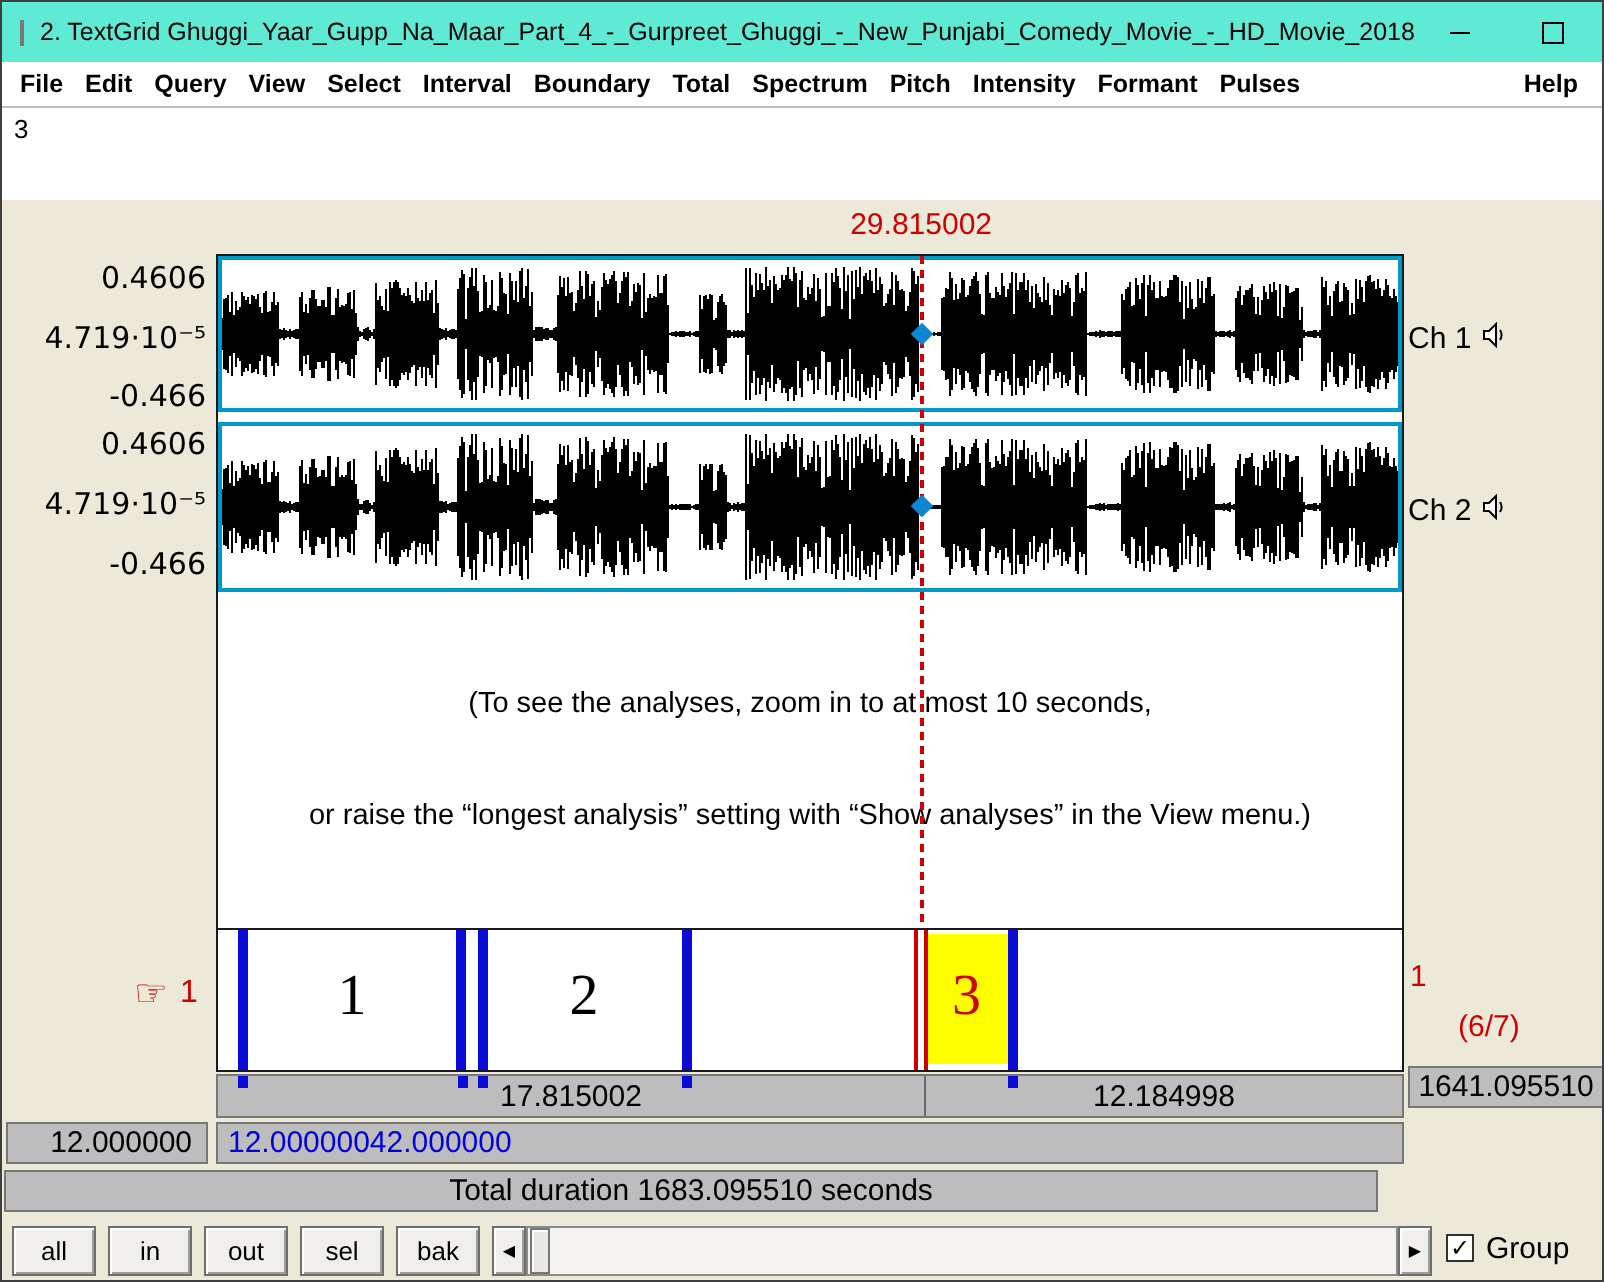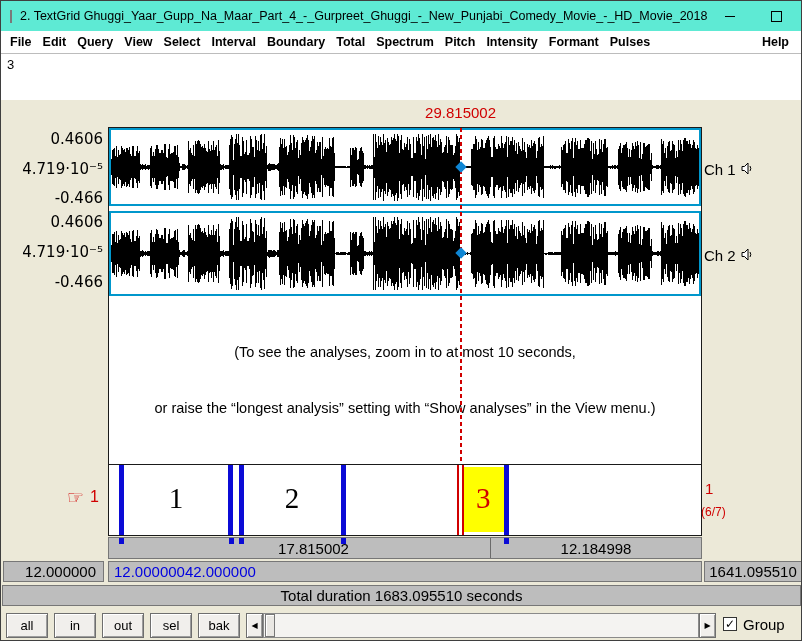--- a/index.html
+++ b/index.html
@@ -48,33 +48,33 @@
   .iv-label{position:absolute;top:16px;width:30px;text-align:center;font-family:"Liberation Serif","DejaVu Serif",serif;
     font-size:29px;line-height:34px;color:#000;z-index:3;}
   .iv-label.sel{color:#d00000;}
   .sel-interval{position:absolute;top:2px;height:65px;background:#ffff00;z-index:1;}
   .bnd-blue{position:absolute;top:0;height:70px;background:#0b0bd6;z-index:2;}
   .bnd-red{position:absolute;top:0;height:70px;border-left:2px solid #d00000;border-right:2px solid #d00000;box-sizing:border-box;z-index:2;}
   .tier-pointer{position:absolute;left:66px;top:486px;display:flex;align-items:center;gap:6px;}
   .hand{font-family:"DejaVu Sans",sans-serif;font-size:19px;line-height:20px;}
   .tier-num{font-size:16px;}
   .tier-right-1{position:absolute;left:704px;top:479px;font-size:15px;}
-  .tier-right-2{position:absolute;left:700px;top:504px;font-size:12px;}
+  .tier-right-2{position:absolute;left:728px;top:504px;font-size:15px;}
   
   .graybar{background:#bdbdbd;border:1px solid #777;box-sizing:border-box;font-size:15px;color:#000;}
-  .bar1{position:absolute;left:107px;top:536px;width:594px;height:22px;display:flex;padding-left:28px;}
+  .bar1{position:absolute;left:107px;top:536px;width:594px;height:22px;display:flex;}
   .bar1 .seg{height:100%;display:flex;align-items:center;justify-content:center;}
   .bar1 .segL{border-right:1px solid #6b6b6b;}
   .bar1 .segR{flex:1;}
   .stub{position:absolute;top:0;width:5px;height:6px;background:#0b0bd6;}
   .row2L{position:absolute;left:2px;top:560px;width:101px;height:21px;line-height:19px;text-align:right;padding-right:7px;}
   .row2M{position:absolute;left:107px;top:560px;width:594px;height:21px;display:flex;align-items:center;}
   .row2M .l{padding-left:5px;} .row2M .c{flex:1;text-align:center;} .row2M .r{padding-right:5px;}
-  .row2R{position:absolute;left:703px;top:560px;width:98px;height:21px;line-height:19px;text-align:center;}
-  .row3{position:absolute;left:1px;top:584px;width:799px;height:21px;line-height:19px;text-align:center;}
+  .row2R{position:absolute;left:703px;top:532px;width:98px;height:21px;line-height:19px;text-align:center;}
+  .row3{position:absolute;left:1px;top:584px;width:687px;height:21px;line-height:19px;text-align:center;}
   
   .pbtn{position:absolute;top:612px;width:42px;height:25px;background:#f1efec;border:1px solid #6e6e6e;box-sizing:border-box;
     box-shadow:inset 1px 1px 0 #fff,inset -1px -1px 0 #9d9d9d;display:flex;align-items:center;justify-content:center;
     font-size:13px;color:#000;}
   .sbtn{position:absolute;top:612px;width:17px;height:25px;background:#f1efec;border:1px solid #6e6e6e;box-sizing:border-box;
     box-shadow:inset 1px 1px 0 #fff,inset -1px -1px 0 #9d9d9d;display:flex;align-items:center;justify-content:center;
     font-family:"DejaVu Sans",sans-serif;font-size:8px;color:#000;}
   .strack{position:absolute;left:262px;top:612px;width:436px;height:25px;background:#f4f3f1;border:1px solid #8a8a8a;box-sizing:border-box;}
   .sthumb{position:absolute;left:264px;top:613px;width:10px;height:23px;background:#e9e7e3;border:1px solid #777;box-sizing:border-box;
     box-shadow:inset 1px 1px 0 #fff;}

